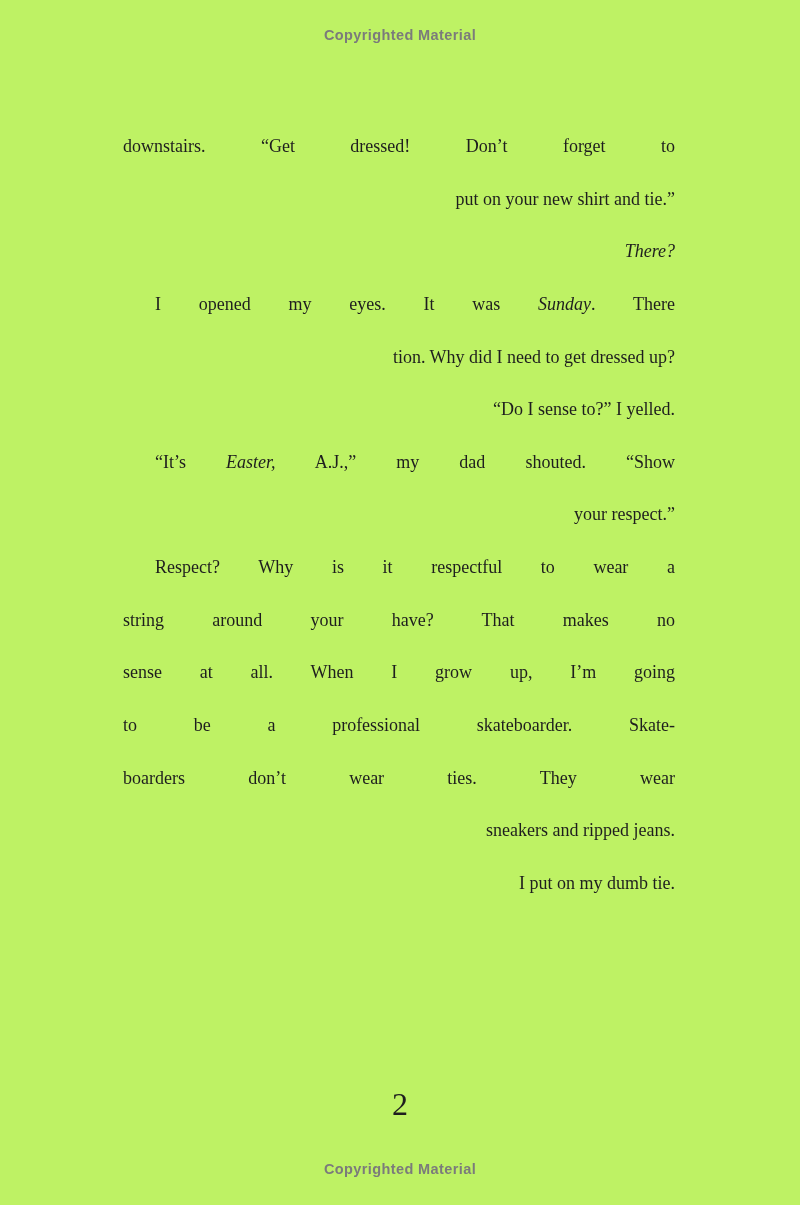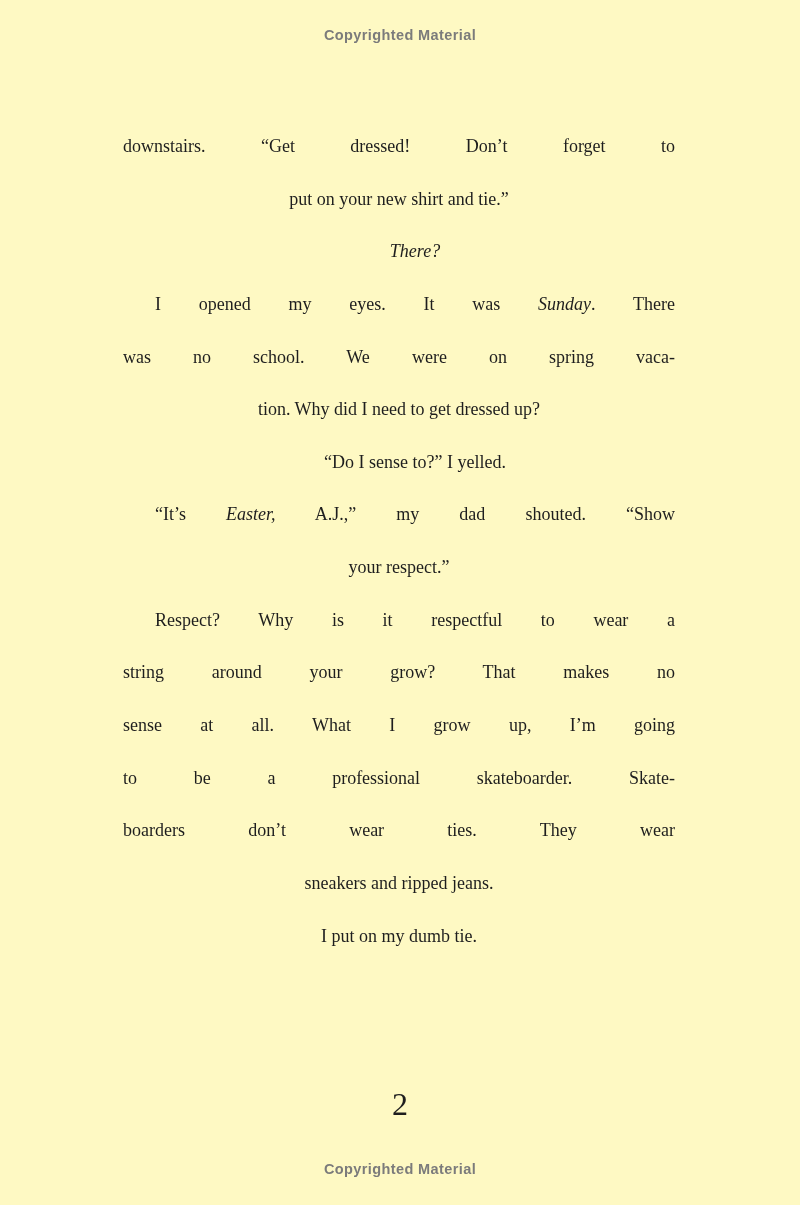--- a/index.html
+++ b/index.html
@@ -8,21 +8,21 @@
     background: #ffffff;
   }
   :root {
     --text-color: #1e1e1e;
     --notice-color: #7b7b7b;
   }
   .page {
     position: relative;
     width: 800px;
     height: 1205px;
-    background: #fef9c3;
+    background: #bef264;
     overflow: hidden;
     font-family: "Liberation Serif", serif;
   }
   .notice {
     position: absolute;
     left: 0;
     width: 800px;
     text-align: center;
     font-family: "Liberation Sans", sans-serif;
     font-weight: bold;
@@ -36,21 +36,21 @@
     position: absolute;
     left: 123px;
     top: 120px;
     width: 552px;
     color: var(--text-color);
     font-size: 18px;
   }
   .line {
     height: 52.65px;
     line-height: 52.65px;
-    text-align: center;
+    text-align: right;
     white-space: normal;
   }
   .line.j {
     text-align: justify;
     text-align-last: justify;
   }
   .line.ind {
     text-indent: 32px;
   }
   .it {
@@ -70,28 +70,27 @@
 <body>
 
 <div class="page">
   <div class="notice notice-top">Copyrighted Material</div>
 
   <div class="text-block">
       <div class="line j"><span>downstairs. “Get dressed! Don’t forget to</span></div>
       <div class="line"><span>put on your new shirt and tie.”</span></div>
       <div class="line ind"><span class="it">There?</span></div>
       <div class="line j ind"><span>I opened my eyes. It was </span><span class="it">Sunday</span><span>. There</span></div>
-      <div class="line j"><span>was no school. We were on spring vaca-</span></div>
       <div class="line"><span>tion. Why did I need to get dressed up?</span></div>
       <div class="line ind"><span>“Do I sense to?” I yelled.</span></div>
       <div class="line j ind"><span>“It’s </span><span class="it">Easter,</span><span> A.J.,” my dad shouted. “Show</span></div>
       <div class="line"><span>your respect.”</span></div>
       <div class="line j ind"><span>Respect? Why is it respectful to wear a</span></div>
-      <div class="line j"><span>string around your grow? That makes no</span></div>
-      <div class="line j"><span>sense at all. What I grow up, I’m going</span></div>
+      <div class="line j"><span>string around your have? That makes no</span></div>
+      <div class="line j"><span>sense at all. When I grow up, I’m going</span></div>
       <div class="line j"><span>to be a professional skateboarder. Skate-</span></div>
       <div class="line j"><span>boarders don’t wear ties. They wear</span></div>
       <div class="line"><span>sneakers and ripped jeans.</span></div>
       <div class="line"><span>I put on my dumb tie.</span></div>
     </div>
 
   <div class="page-number">2</div>
 
   <div class="notice notice-bottom">Copyrighted Material</div>
 </div>

